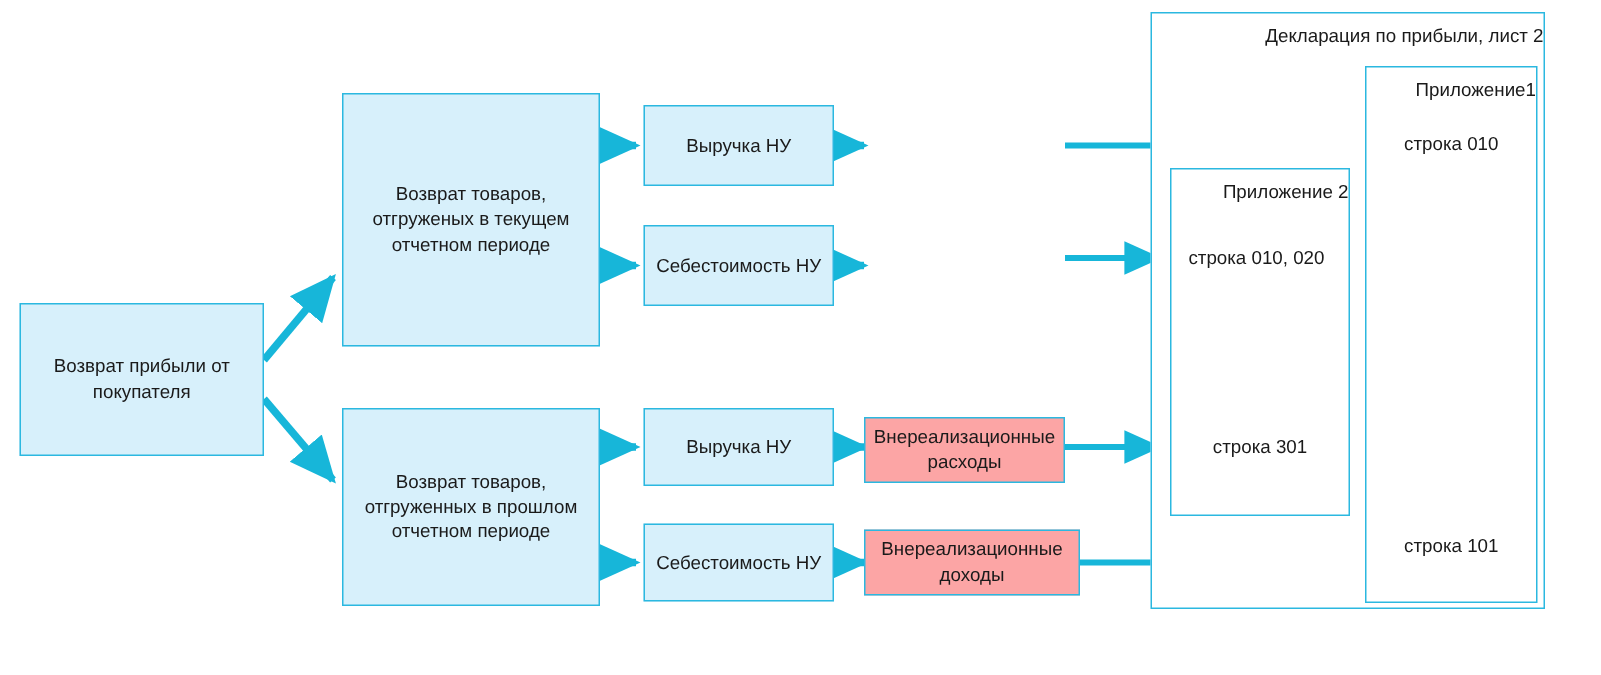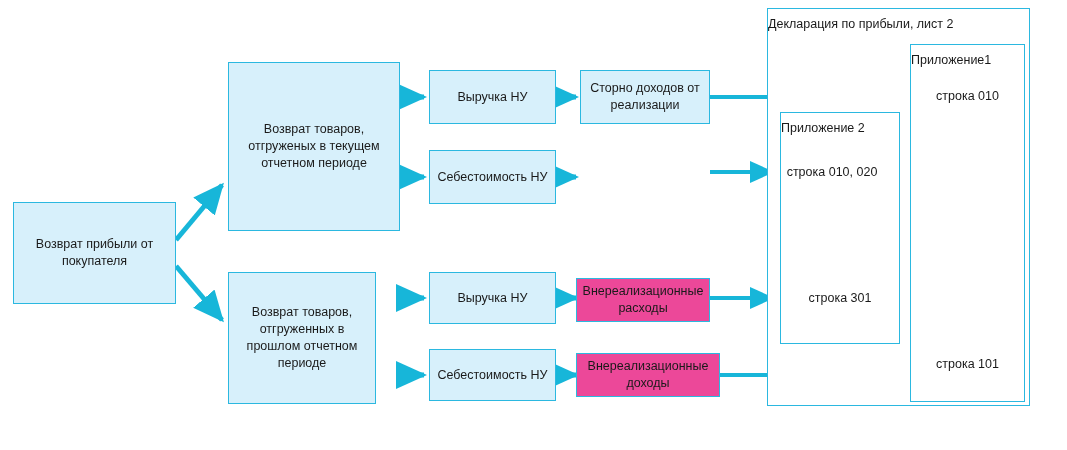--- a/index.html
+++ b/index.html
@@ -23,36 +23,36 @@
     color: #1a1a1a;
     font-size: 12.5px;
     line-height: 1.35;
     text-align: center;
     display: flex;
     align-items: center;
     justify-content: center;
     padding: 2px 4px;
   }
   .node.highlight {
-    background: #ec4899;
+    background: #fca5a5;
     border-color: #2bb8e0;
   }
   .container {
     position: absolute;
     box-sizing: border-box;
     border: 1px solid #2bb8e0;
     background: #ffffff;
     color: #1a1a1a;
     font-size: 12.5px;
   }
   .container .ctitle {
     position: absolute;
     left: 0;
     right: 0;
-    text-align: left;
+    text-align: right;
     font-size: 12.5px;
   }
   .container .clabel {
     position: absolute;
     text-align: center;
     font-size: 12.5px;
   }
   svg.edges {
     position: absolute;
     left: 0;
@@ -108,31 +108,30 @@
   </div>
 
   <div class="container" style="left:910px; top:44px; width:115px; height:358px;">
     <div class="ctitle" style="top:8px;">Приложение1</div>
     <div class="clabel" style="left:0; right:0; top:44px;">строка 010</div>
     <div class="clabel" style="left:0; right:0; top:312px;">строка 101</div>
   </div>
 
   <div class="container" style="left:780px; top:112px; width:120px; height:232px;">
     <div class="ctitle" style="top:8px;">Приложение 2</div>
-    <div class="clabel" style="left:0; right:16px; top:52px;">строка 010, 020</div>
+    <div class="clabel" style="left:0; right:16px; top:52px;text-align:right;">строка 010, 020</div>
     <div class="clabel" style="left:0; right:0; top:178px;">строка 301</div>
   </div>
 
   <div class="node" style="left:13px; top:202px; width:163px; height:102px;">Возврат прибыли от покупателя</div>
 
   <div class="node" style="left:228px; top:62px; width:172px; height:169px;">Возврат товаров, отгруженых в текущем отчетном периоде</div>
-  <div class="node" style="left:228px; top:272px; width:148px; height:132px;">Возврат товаров, отгруженных в прошлом отчетном периоде</div>
+  <div class="node" style="left:228px; top:272px; width:172px; height:132px;">Возврат товаров, отгруженных в прошлом отчетном периоде</div>
 
   <div class="node" style="left:429px; top:70px; width:127px; height:54px;">Выручка НУ</div>
   <div class="node" style="left:429px; top:150px; width:127px; height:54px;">Себестоимость НУ</div>
-  <div class="node" style="left:580px; top:70px; width:130px; height:54px;">Сторно доходов от реализации</div>
 
   <div class="node" style="left:429px; top:272px; width:127px; height:52px;">Выручка НУ</div>
   <div class="node" style="left:429px; top:349px; width:127px; height:52px;">Себестоимость НУ</div>
   <div class="node highlight" style="left:576px; top:278px; width:134px; height:44px;">Внереализационные расходы</div>
   <div class="node highlight" style="left:576px; top:353px; width:144px; height:44px;">Внереализационные доходы</div>
 
 </div>
 
 </body></html>

